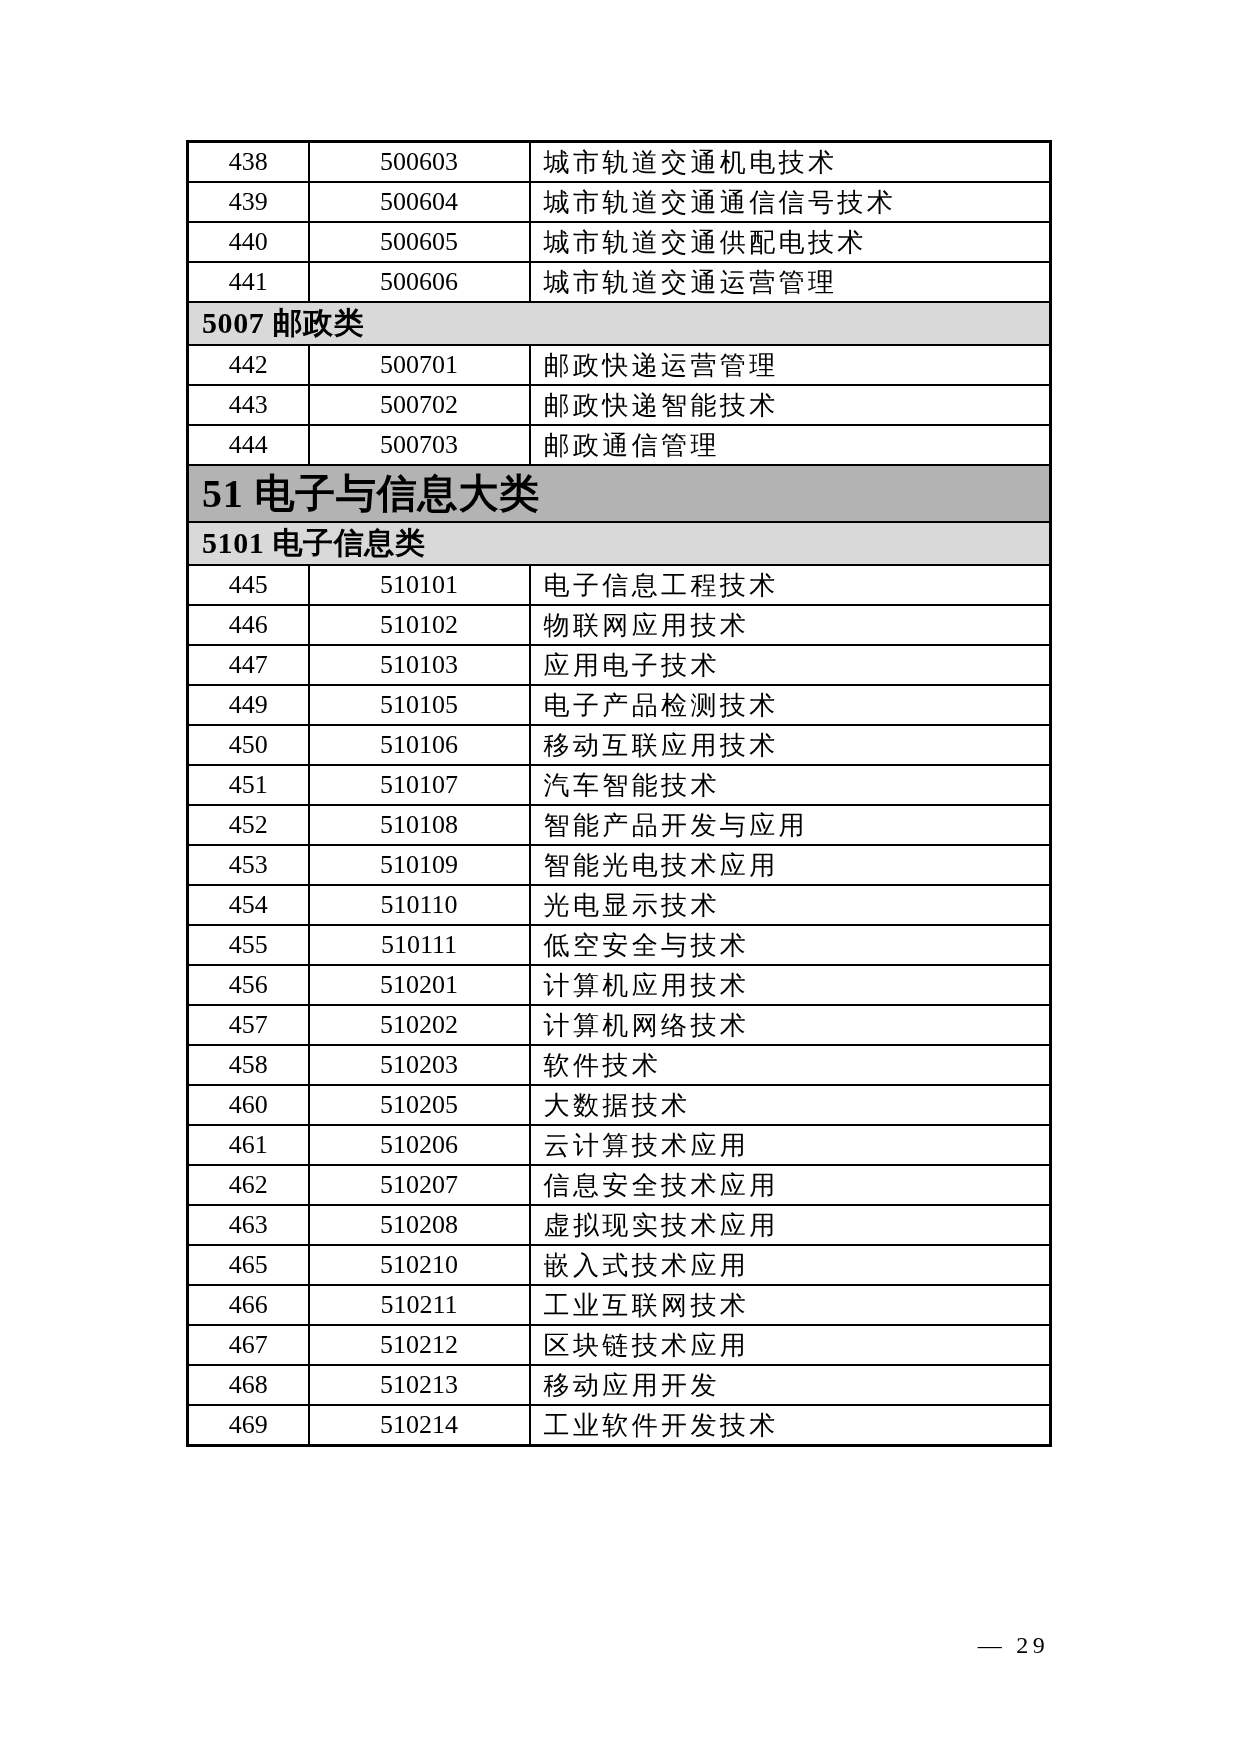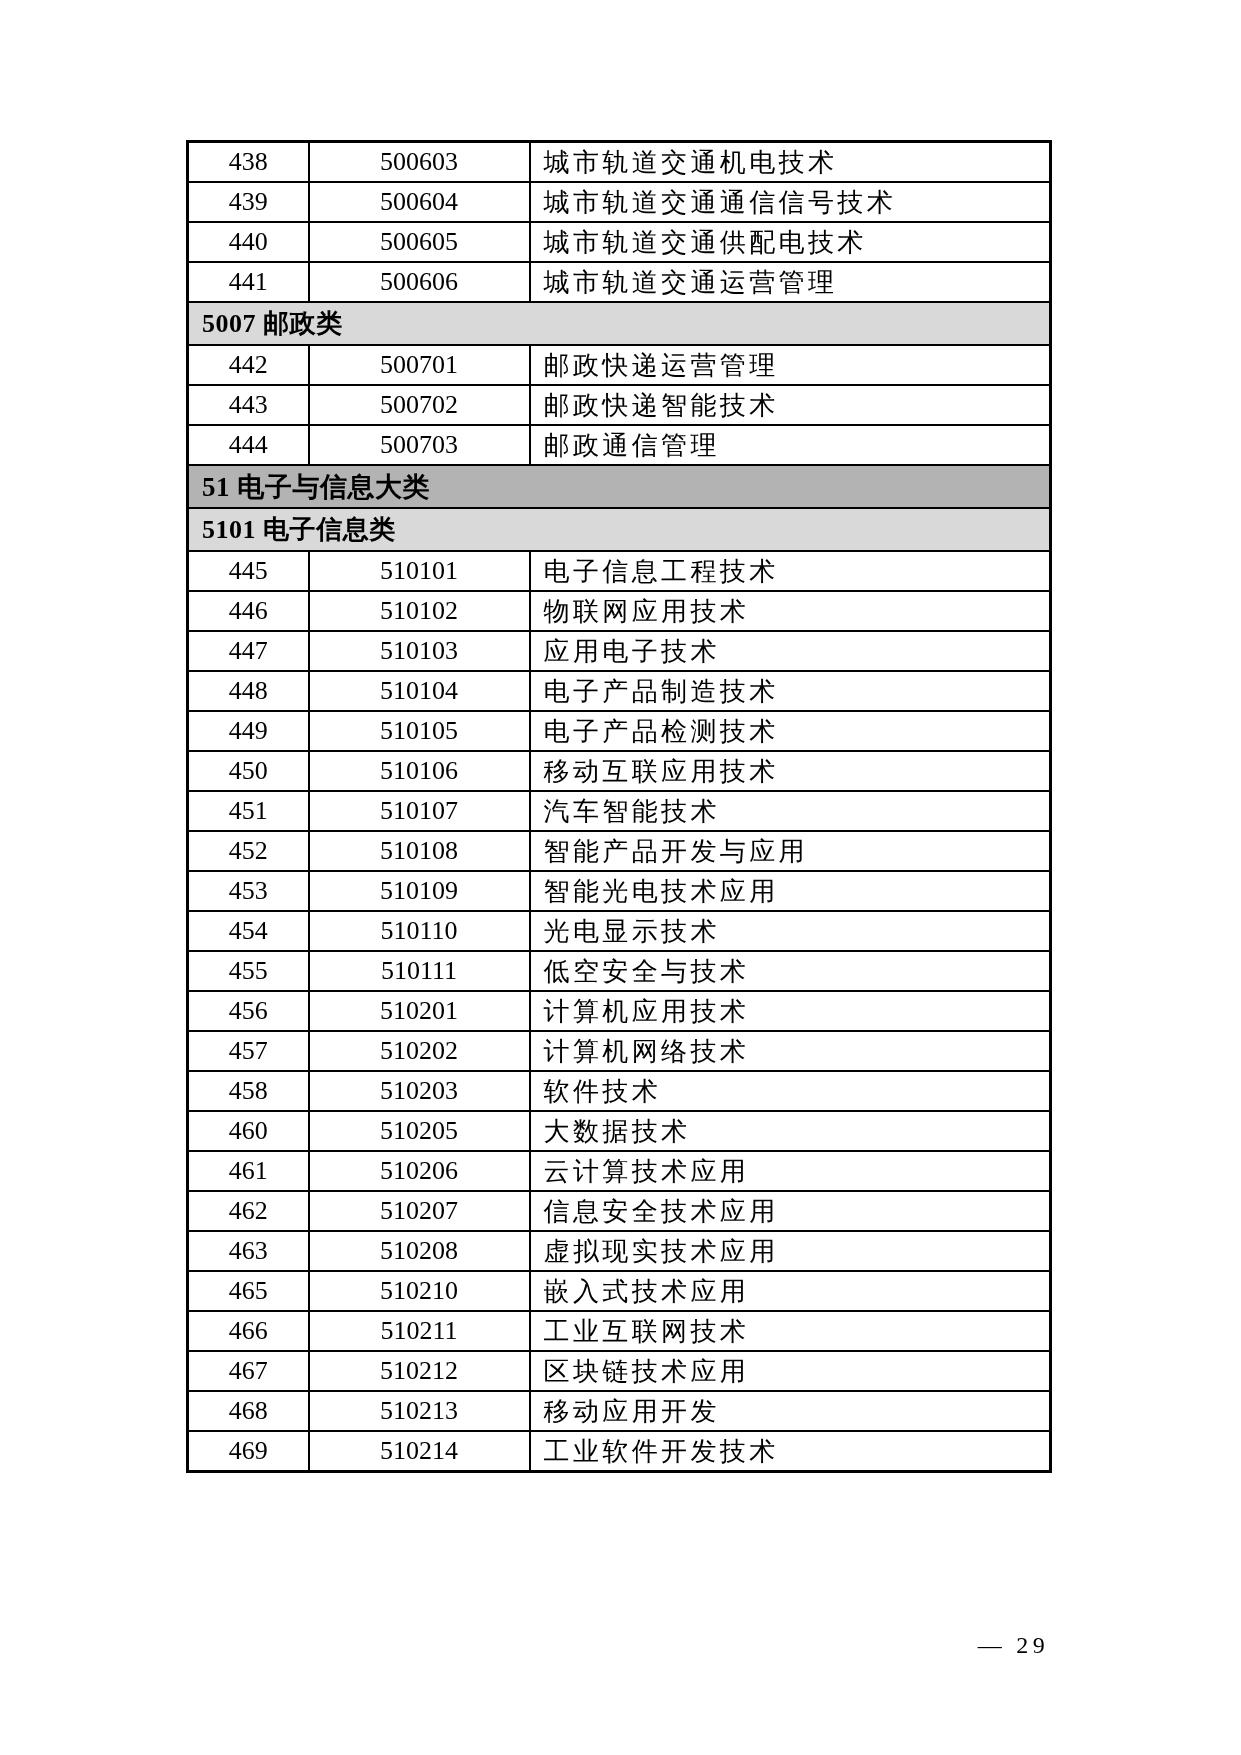--- a/index.html
+++ b/index.html
@@ -43,25 +43,25 @@
   td.name { text-align: left; padding-left: 13px; letter-spacing: 0.13em; }
   tr.header-row td {
     height: 41px;
     font-weight: bold;
     text-align: left;
     padding-left: 13px;
     letter-spacing: 0.02em;
   }
   tr.header-sub td {
     background: var(--sub-bg);
-    font-size: 26px;
+    font-size: 30px;
   }
   tr.header-major td {
     background: var(--major-bg);
-    font-size: 27px;
+    font-size: 40px;
   }
   .page-footer {
     position: absolute;
     top: 1632px;
     left: 186px;
     width: 863px;
     text-align: right;
     font-size: 24px;
     letter-spacing: 0.18em;
   }
@@ -129,25 +129,20 @@
         <td class="seq">446</td>
         <td class="code">510102</td>
         <td class="name">物联网应用技术</td>
       </tr>
       <tr class="data-row">
         <td class="seq">447</td>
         <td class="code">510103</td>
         <td class="name">应用电子技术</td>
       </tr>
       <tr class="data-row">
-        <td class="seq">448</td>
-        <td class="code">510104</td>
-        <td class="name">电子产品制造技术</td>
-      </tr>
-      <tr class="data-row">
         <td class="seq">449</td>
         <td class="code">510105</td>
         <td class="name">电子产品检测技术</td>
       </tr>
       <tr class="data-row">
         <td class="seq">450</td>
         <td class="code">510106</td>
         <td class="name">移动互联应用技术</td>
       </tr>
       <tr class="data-row">

